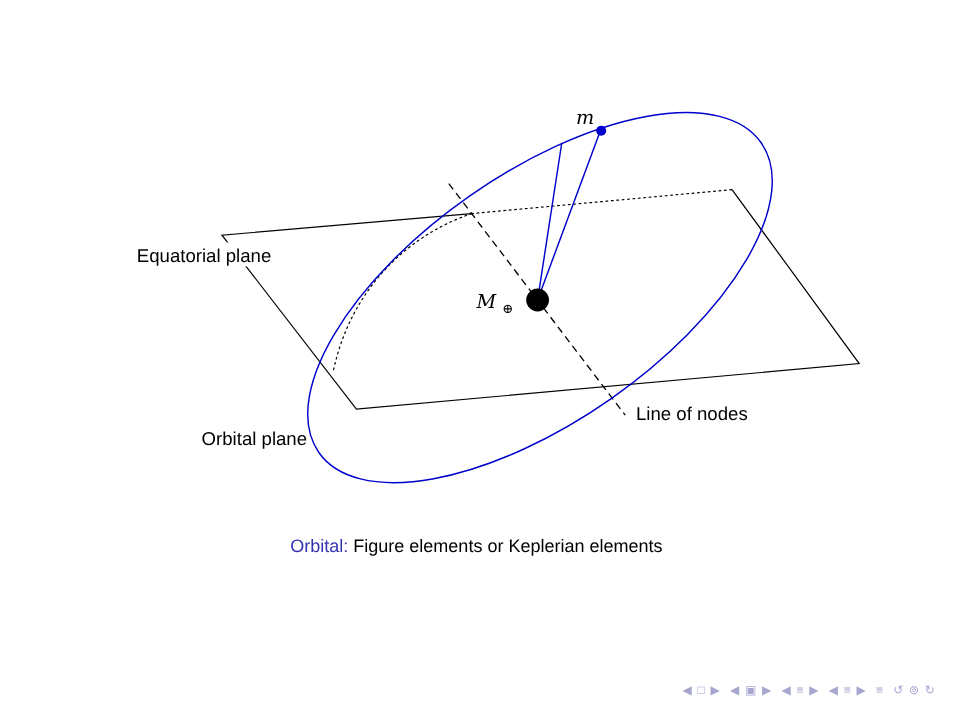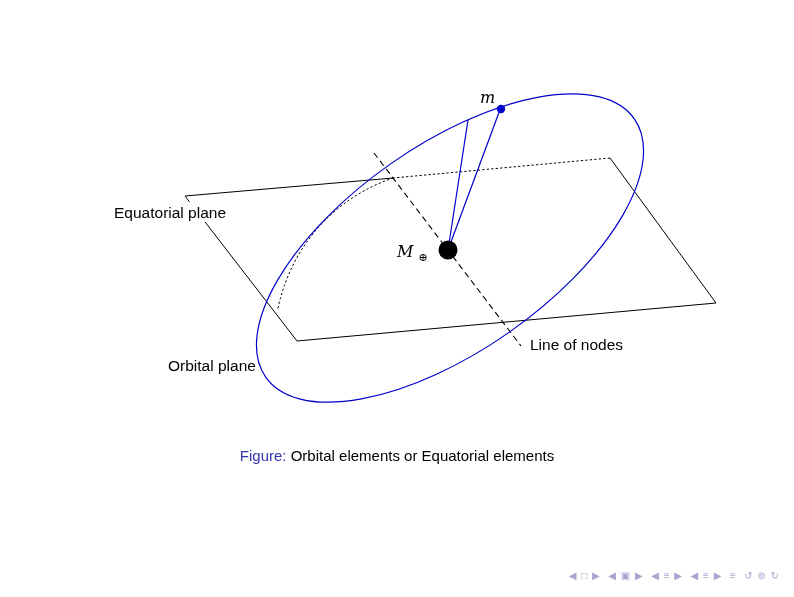--- a/index.html
+++ b/index.html
@@ -71,21 +71,21 @@
 
     <text class="math" x="480" y="103" fill="#0000cc">m</text>
 
     <text class="math" x="397" y="257">
       <tspan>M</tspan>
       <tspan class="sub" dy="4">⊕</tspan>
     </text>
   </svg>
 
   <div class="caption">
-    <span class="caption-prefix">Figure:</span>
-    <span>Orbital elements or Equatorial elements</span>
+    <span class="caption-prefix">Orbital:</span>
+    <span>Figure elements or Keplerian elements</span>
   </div>
 
   <div class="nav">
     <span>◀ □ ▶  ◀ ▣ ▶  ◀ ≡ ▶  ◀ ≡ ▶  ≡  ↺ ⊚ ↻</span>
   </div>
 
 </div>
 
 </body></html>

